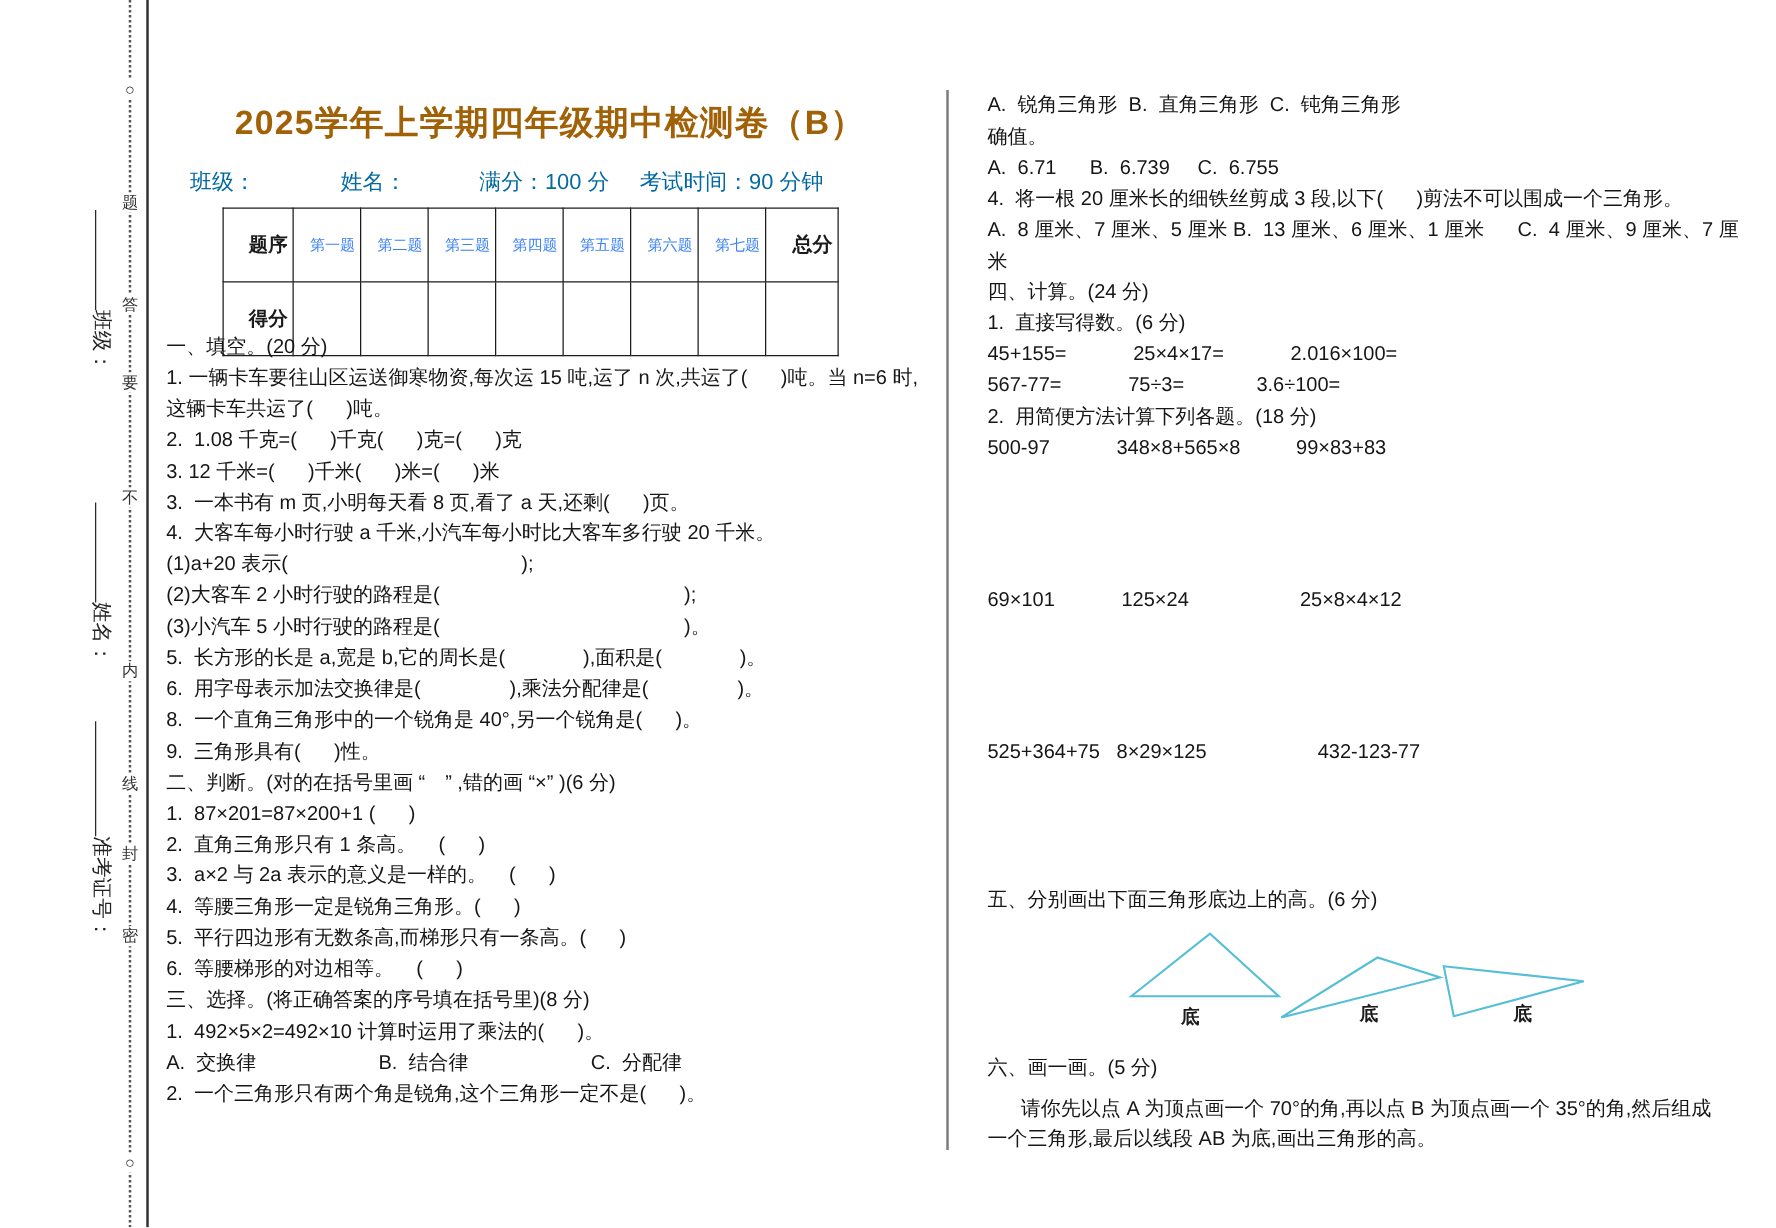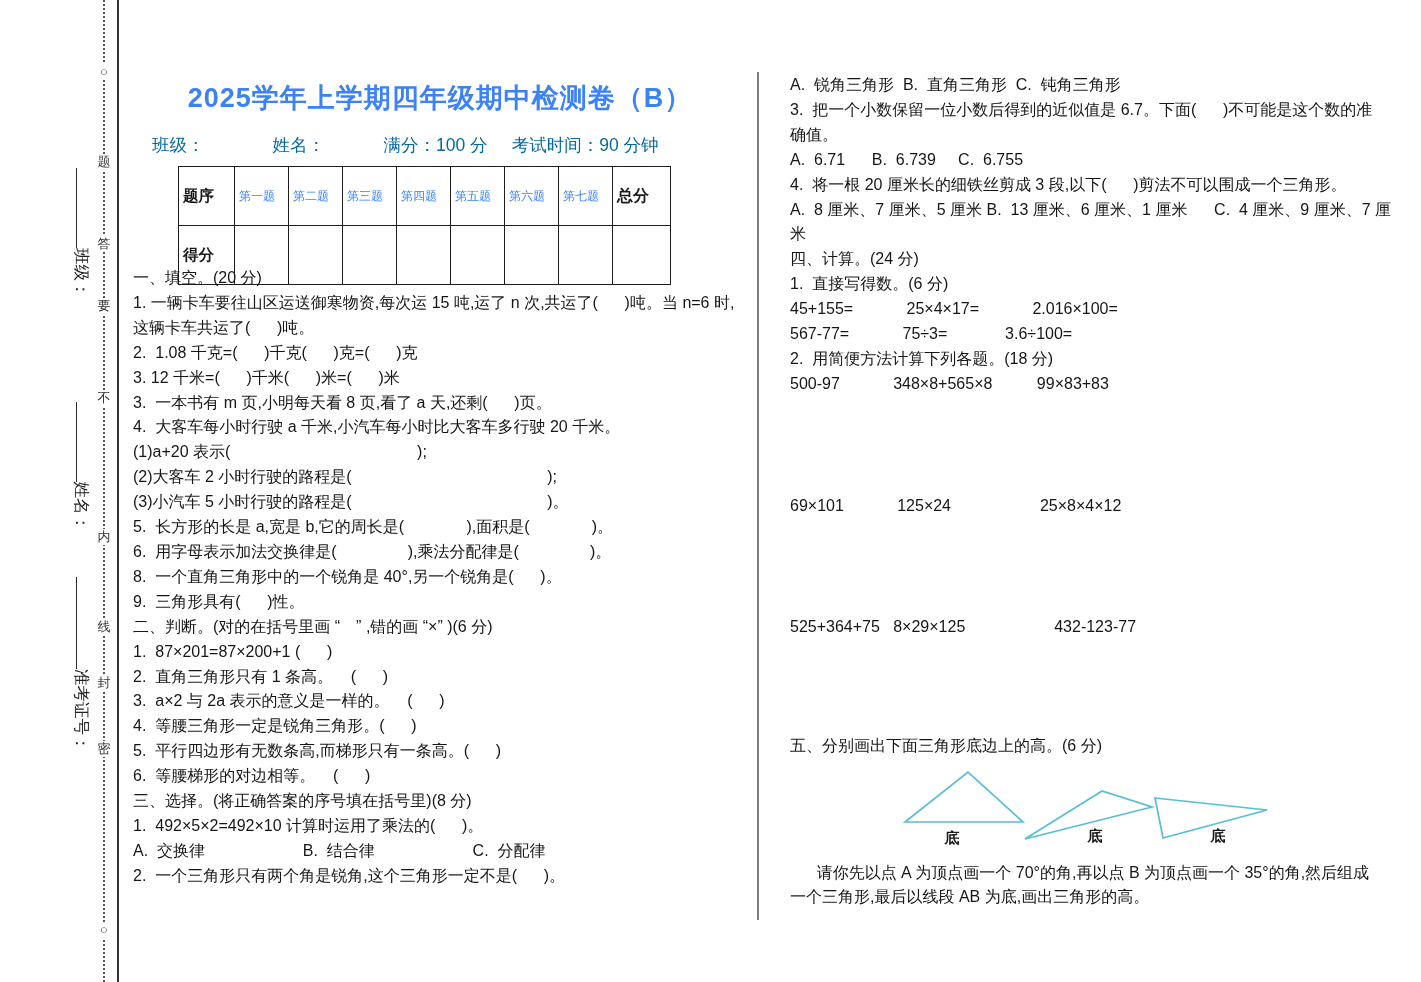--- a/index.html
+++ b/index.html
@@ -18,26 +18,26 @@
     position:absolute;left:92px;top:168px;width:660px;height:30px;
     transform:rotate(90deg);transform-origin:0 0;
     font-size:16.5px;white-space:nowrap;color:#222;
   }
   .seal-fields .blank{display:inline-block;height:15px;border-bottom:1.6px solid #2a2a2a;vertical-align:baseline;}
   .w80{width:80px;} .w90{width:92px;}
   .sp100{display:inline-block;width:104px;} .sp40{display:inline-block;width:46px;}
   
   .title{
     position:absolute;left:125px;top:80px;width:630px;text-align:center;
-    font-size:27px;font-weight:700;letter-spacing:1px;color:#3b82f6;
+    font-size:27px;font-weight:700;letter-spacing:1px;color:#a16207;
   }
   .info-line{position:absolute;left:152px;top:133px;font-size:17.5px;white-space:pre;color:#0369a1;}
   
   .score-table{position:absolute;left:178px;top:166px;border-collapse:collapse;table-layout:fixed;}
-  .score-table td{border:1.6px solid #1c1c1c;height:50px;text-align:left;vertical-align:middle;padding:4px;}
+  .score-table td{border:1.6px solid #1c1c1c;height:50px;text-align:right;vertical-align:middle;padding:4px;}
   .score-table .lbl{font-size:15.5px;font-weight:700;}
   .score-table .small{font-size:12px;color:#3b82f6;}
   .score-table .total{font-size:16px;font-weight:700;}
   
   .divider{position:absolute;left:757px;top:72px;width:2px;height:848px;background:#7d7d7d;}
   .col-left{position:absolute;left:133px;top:266px;width:640px;}
   .col-right{position:absolute;left:790px;top:73px;width:625px;}
   .line{white-space:pre;font-size:16px;line-height:24.9px;color:#161616;}
   .gap-a{margin-top:97px;} .gap-b{margin-top:96px;} .gap-c{margin-top:94px;}
   .mt14{margin-top:14px;} .mt8{margin-top:8px;}
@@ -132,21 +132,20 @@
     <div class="line">5.  平行四边形有无数条高,而梯形只有一条高。(      )</div>
     <div class="line">6.  等腰梯形的对边相等。    (      )</div>
     <div class="line">三、选择。(将正确答案的序号填在括号里)(8 分)</div>
     <div class="line">1.  492×5×2=492×10 计算时运用了乘法的(      )。</div>
     <div class="line">A.  交换律                      B.  结合律                      C.  分配律</div>
     <div class="line">2.  一个三角形只有两个角是锐角,这个三角形一定不是(      )。</div>
   </div>
 
   <div class="col-right">
     <div class="line">A.  锐角三角形  B.  直角三角形  C.  钝角三角形</div>
-    <div class="line">3.  把一个小数保留一位小数后得到的近似值是 6.7。下面(      )不可能是这个数的准</div>
     <div class="line">确值。</div>
     <div class="line">A.  6.71      B.  6.739     C.  6.755</div>
     <div class="line">4.  将一根 20 厘米长的细铁丝剪成 3 段,以下(      )剪法不可以围成一个三角形。</div>
     <div class="line">A.  8 厘米、7 厘米、5 厘米 B.  13 厘米、6 厘米、1 厘米      C.  4 厘米、9 厘米、7 厘</div>
     <div class="line">米</div>
     <div class="line">四、计算。(24 分)</div>
     <div class="line">1.  直接写得数。(6 分)</div>
     <div class="line">45+155=            25×4×17=            2.016×100=</div>
     <div class="line">567-77=            75÷3=             3.6÷100=</div>
     <div class="line">2.  用简便方法计算下列各题。(18 分)</div>
@@ -157,17 +156,18 @@
 
     <svg class="tri-wrap" viewBox="0 0 432 84" xmlns="http://www.w3.org/2000/svg">
       <polygon points="30,57 93,7 148,57" fill="none" stroke="#56bed6" stroke-width="1.7"></polygon>
       <polygon points="150,74 227,26 277,42" fill="none" stroke="#56bed6" stroke-width="1.7"></polygon>
       <polygon points="280,33 392,45 288,73" fill="none" stroke="#56bed6" stroke-width="1.7"></polygon>
       <text x="77" y="78" font-size="15" font-weight="700" text-anchor="middle" fill="#1b1b1b">底</text>
       <text x="220" y="76" font-size="15" font-weight="700" text-anchor="middle" fill="#1b1b1b">底</text>
       <text x="343" y="76" font-size="15" font-weight="700" text-anchor="middle" fill="#1b1b1b">底</text>
     </svg>
 
+    <div class="line mt14">六、画一画。(5 分)</div>
     <div class="line mt8">      请你先以点 A 为顶点画一个 70°的角,再以点 B 为顶点画一个 35°的角,然后组成</div>
     <div class="line">一个三角形,最后以线段 AB 为底,画出三角形的高。</div>
   </div>
 
 </div>
 
 </body></html>

